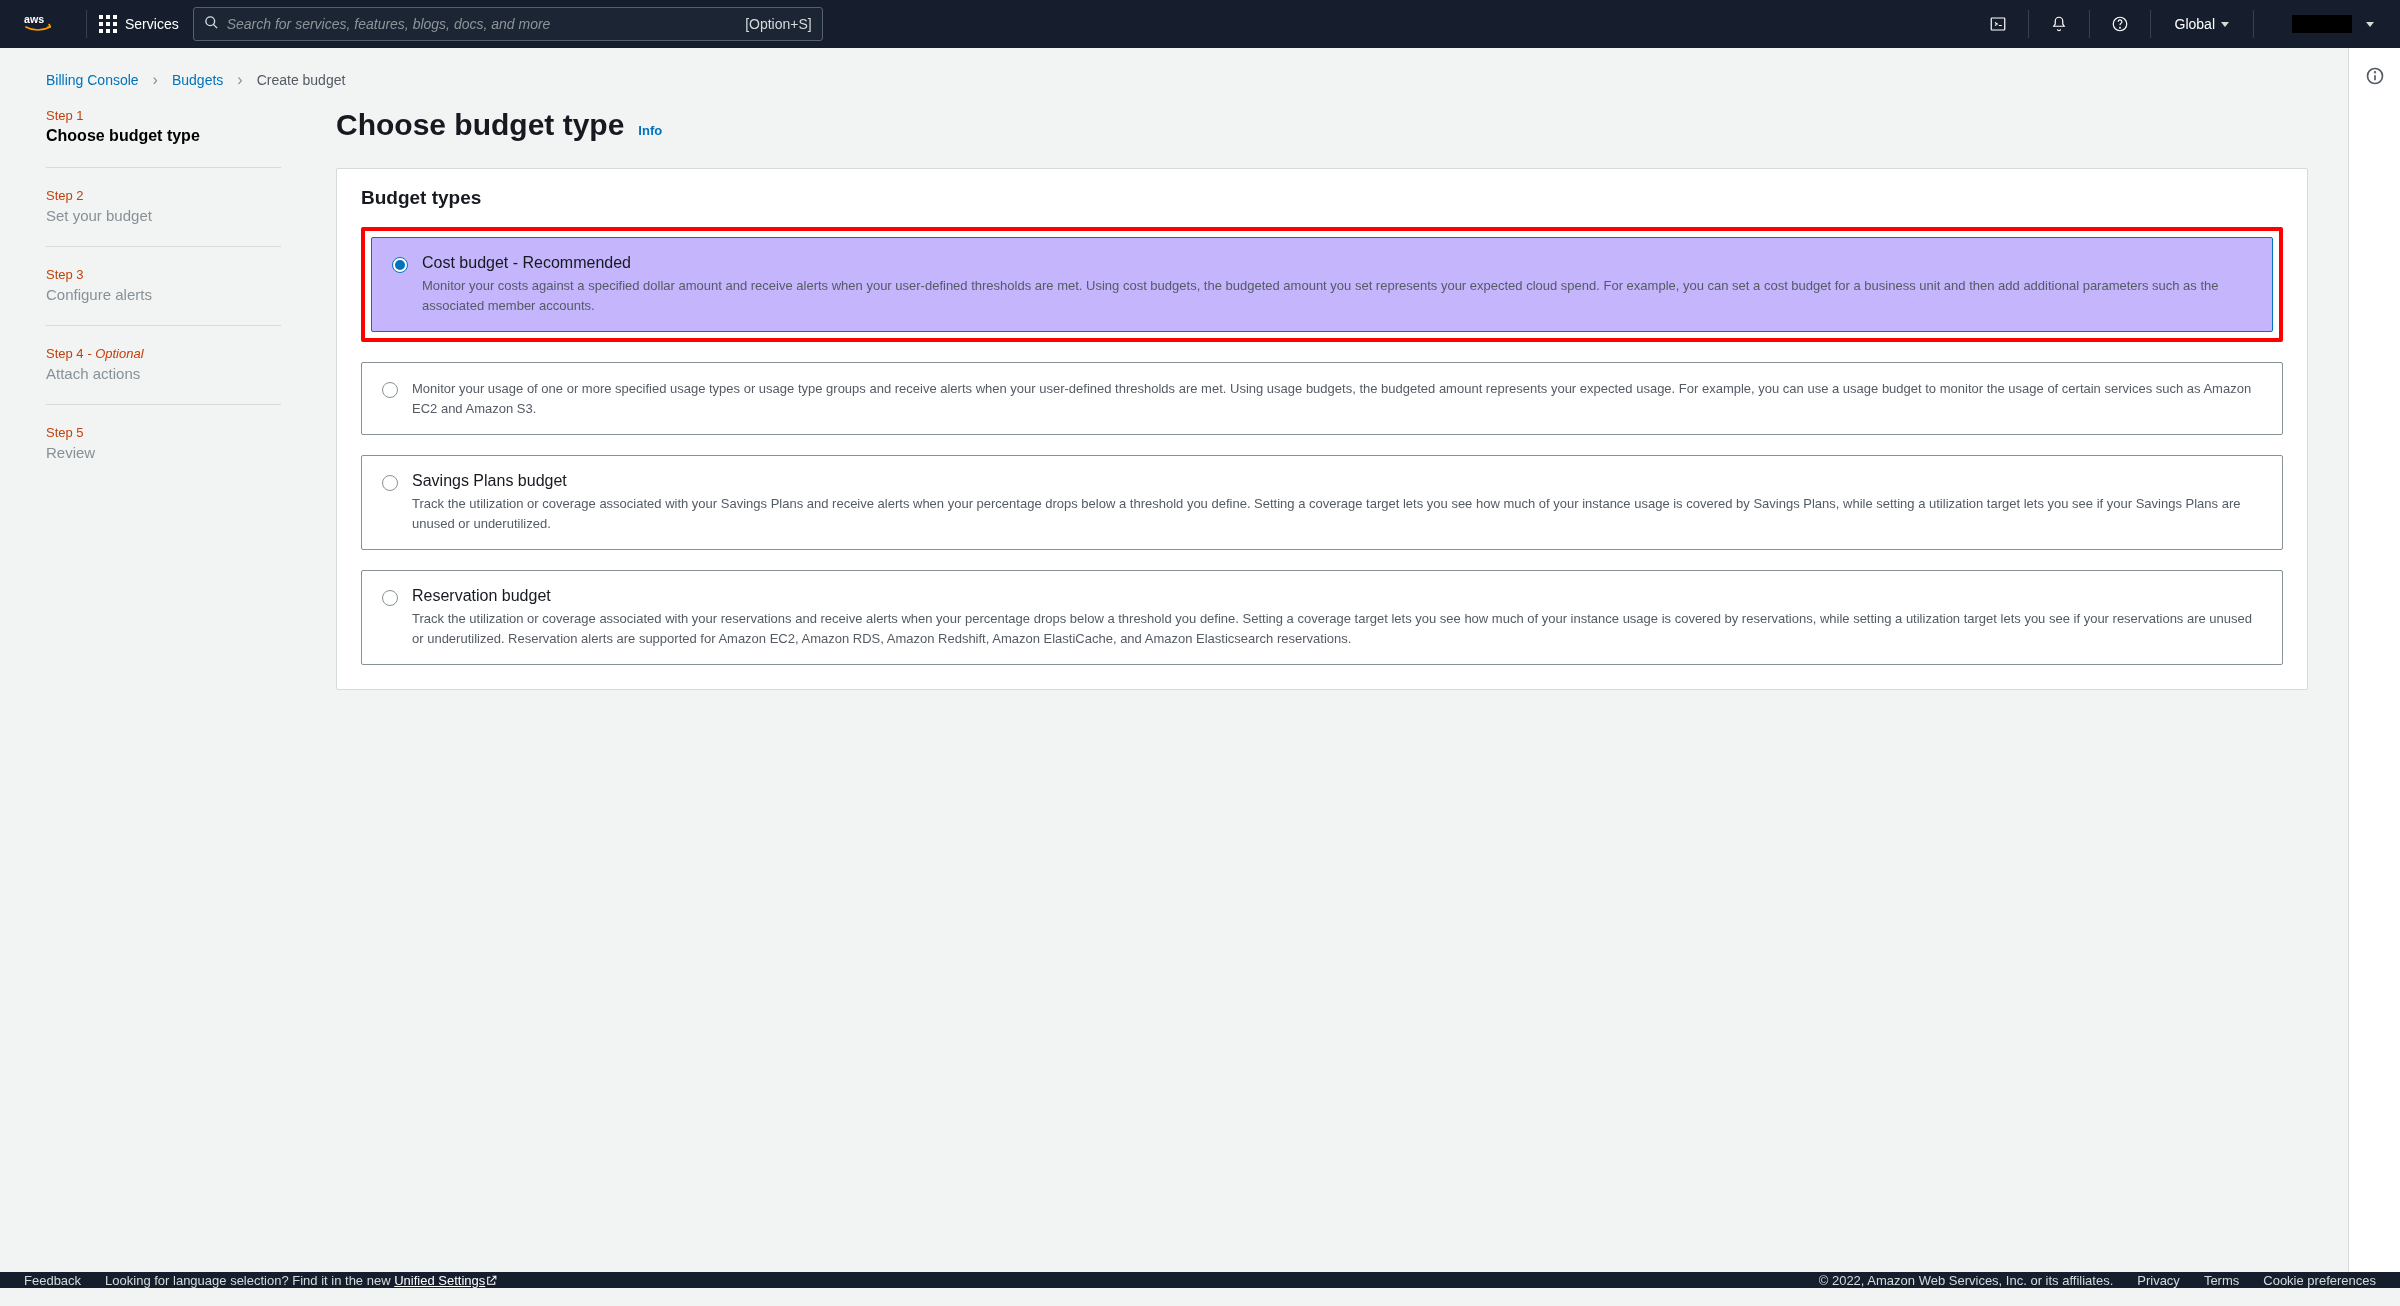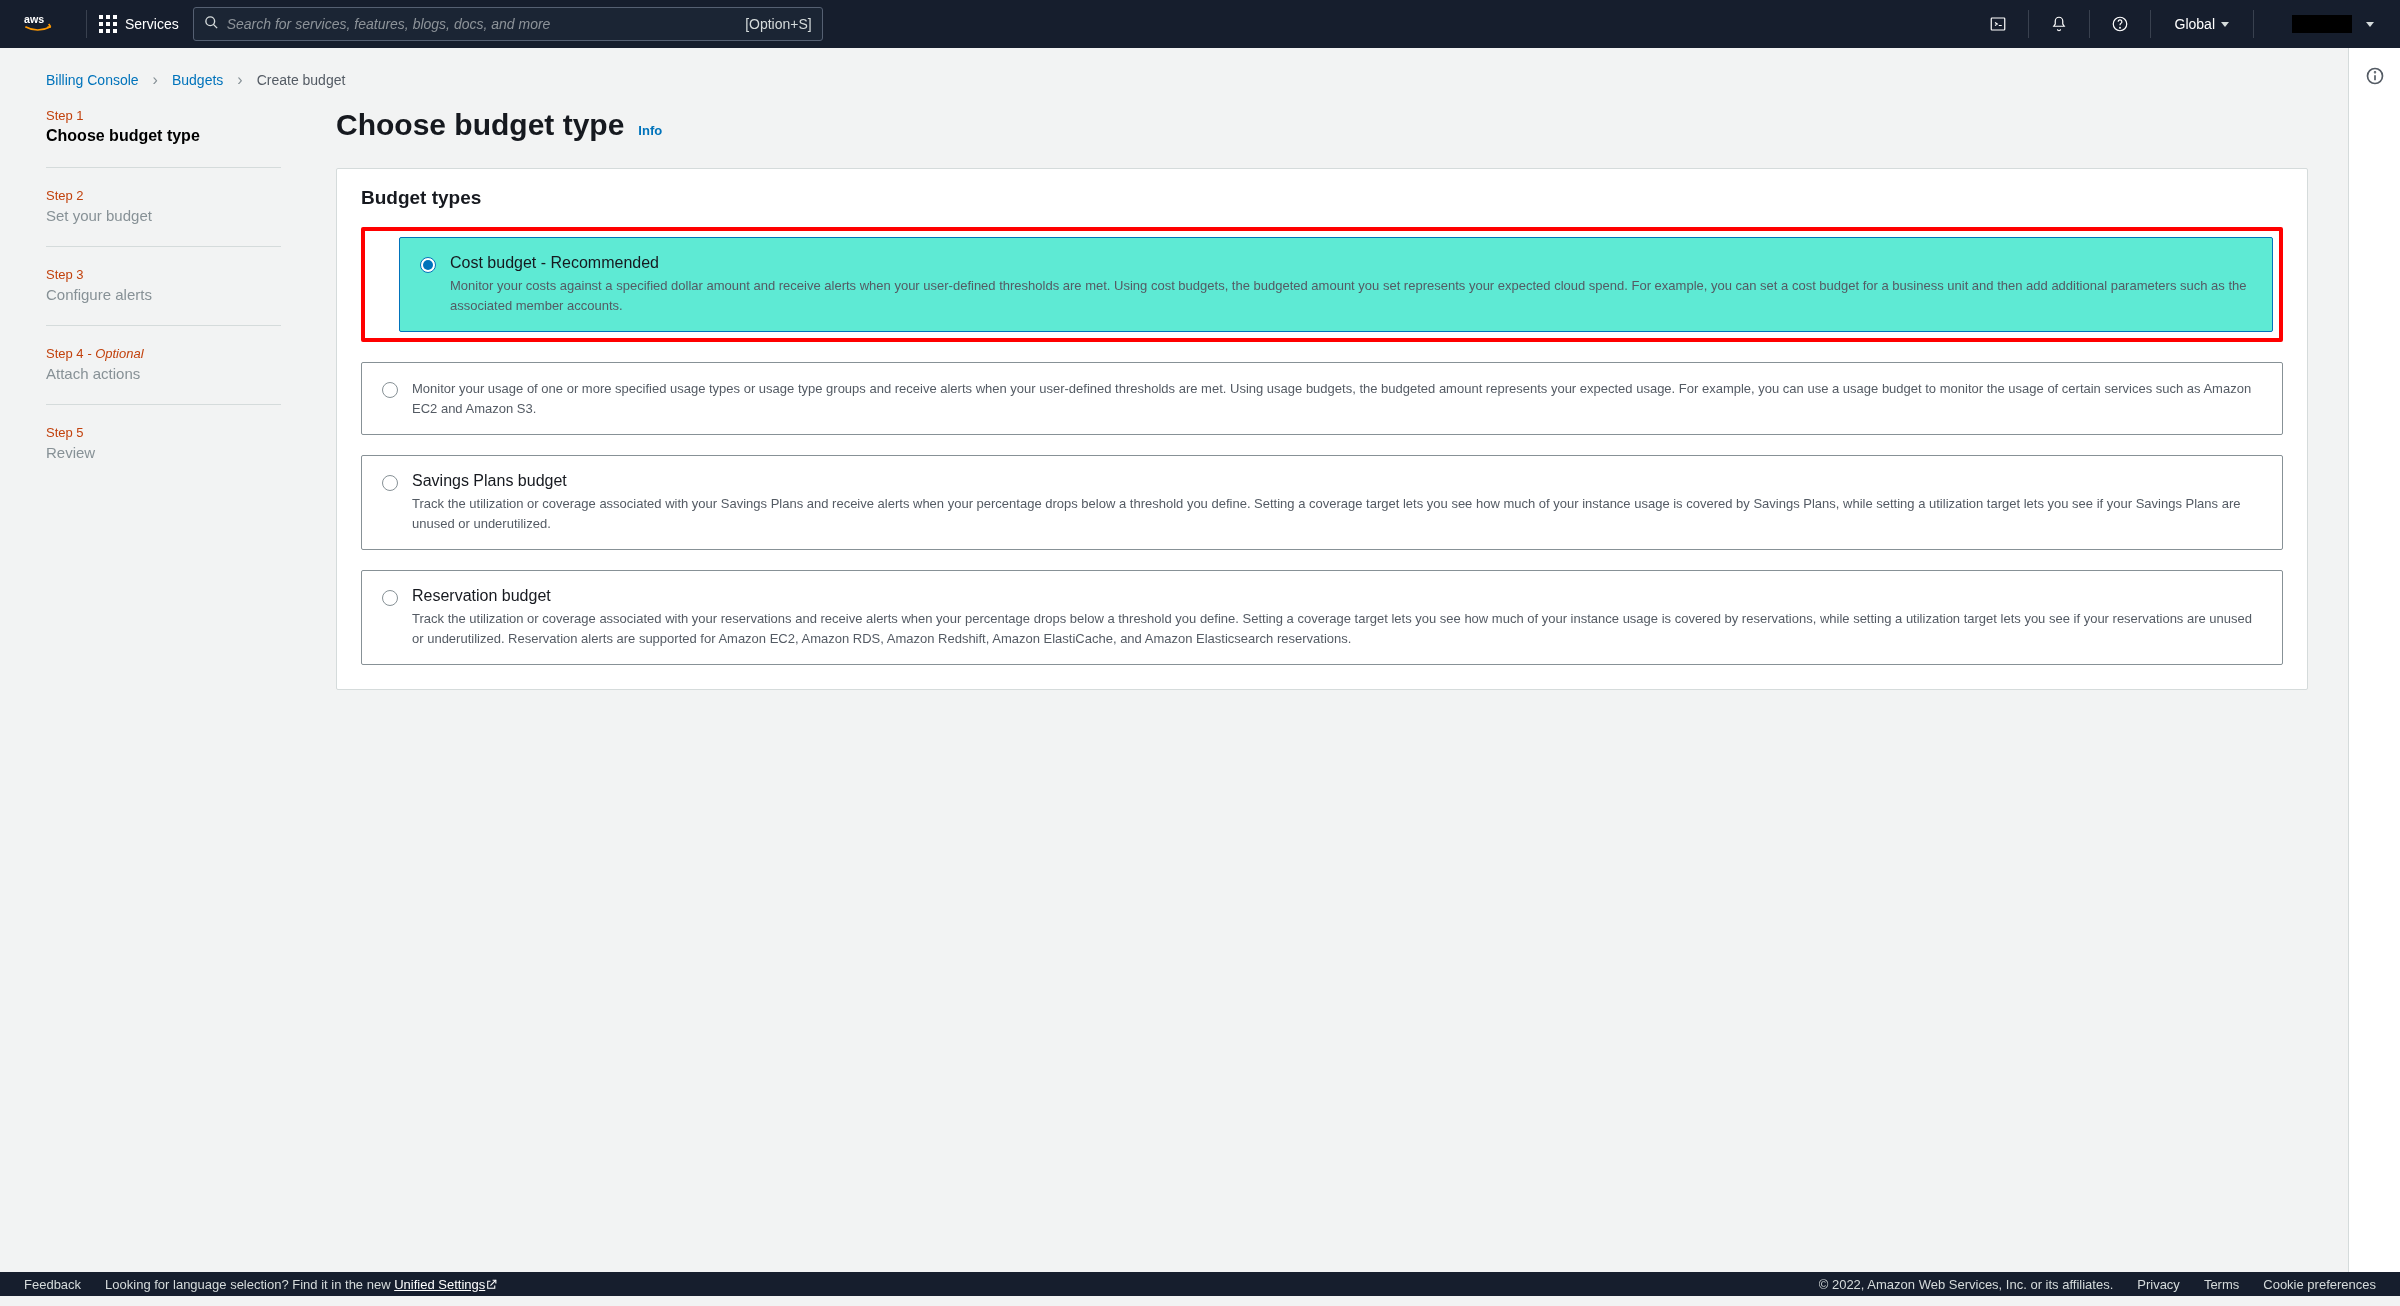--- a/index.html
+++ b/index.html
@@ -52,30 +52,30 @@
 
 .panel { border:1px solid #d5dbdb; background:#fff; border-radius:2px; }
 .panel-header { padding:18px 24px; }
 .panel-title { font-size:19px; font-weight:700; }
 .panel-body { padding: 0 24px 24px; }
 
 .highlight-box { border: 4px solid #ff0000; padding: 6px; border-radius:2px; }
 
 .radio-card { border:1px solid #879196; border-radius:2px; padding:16px 20px; display:flex; gap:14px; cursor:pointer; margin-bottom:20px; background:#fff;}
 .radio-card:last-child { margin-bottom:0; }
-.radio-card.selected { border-color:#0073bb; background:#5eead4;margin-left:28px; }
+.radio-card.selected { border-color:#0073bb; background:#c4b5fd; }
 .radio-outer { width:16px; height:16px; border:1px solid #879196; border-radius:50%; flex:none; margin-top:3px; position:relative; background:#fff;}
 .radio-card.selected .radio-outer { border-color:#0073bb; }
 .radio-card.selected .radio-outer::after { content:''; position:absolute; inset:2px; border-radius:50%; background:#0073bb; }
 .radio-text { flex:1; }
 .radio-title { font-size:16px; font-weight:400; color:#16191f; margin-bottom:4px; }
 .radio-desc { font-size:13px; color:#545b64; line-height:1.5; }
 
 
-.footer { height:24px; background:#161e2d; color:#d5dbdb; font-size:13px; display:flex; align-items:center; padding:0 24px; gap:24px; }
+.footer { height:16px; background:#161e2d; color:#d5dbdb; font-size:13px; display:flex; align-items:center; padding:0 24px; gap:24px; }
 .footer a { color:#d5dbdb; text-decoration:none; cursor:pointer; }
 .footer .lang-text { color:#d5dbdb; }
 .footer .lang-link { color:#fff; text-decoration:underline; display:inline-flex; align-items:center; gap:0;}
 .footer-spacer { flex:1; }
 </style>
 </head>
 <body>
 
 <div class="top-nav">
   <span class="aws-logo">

